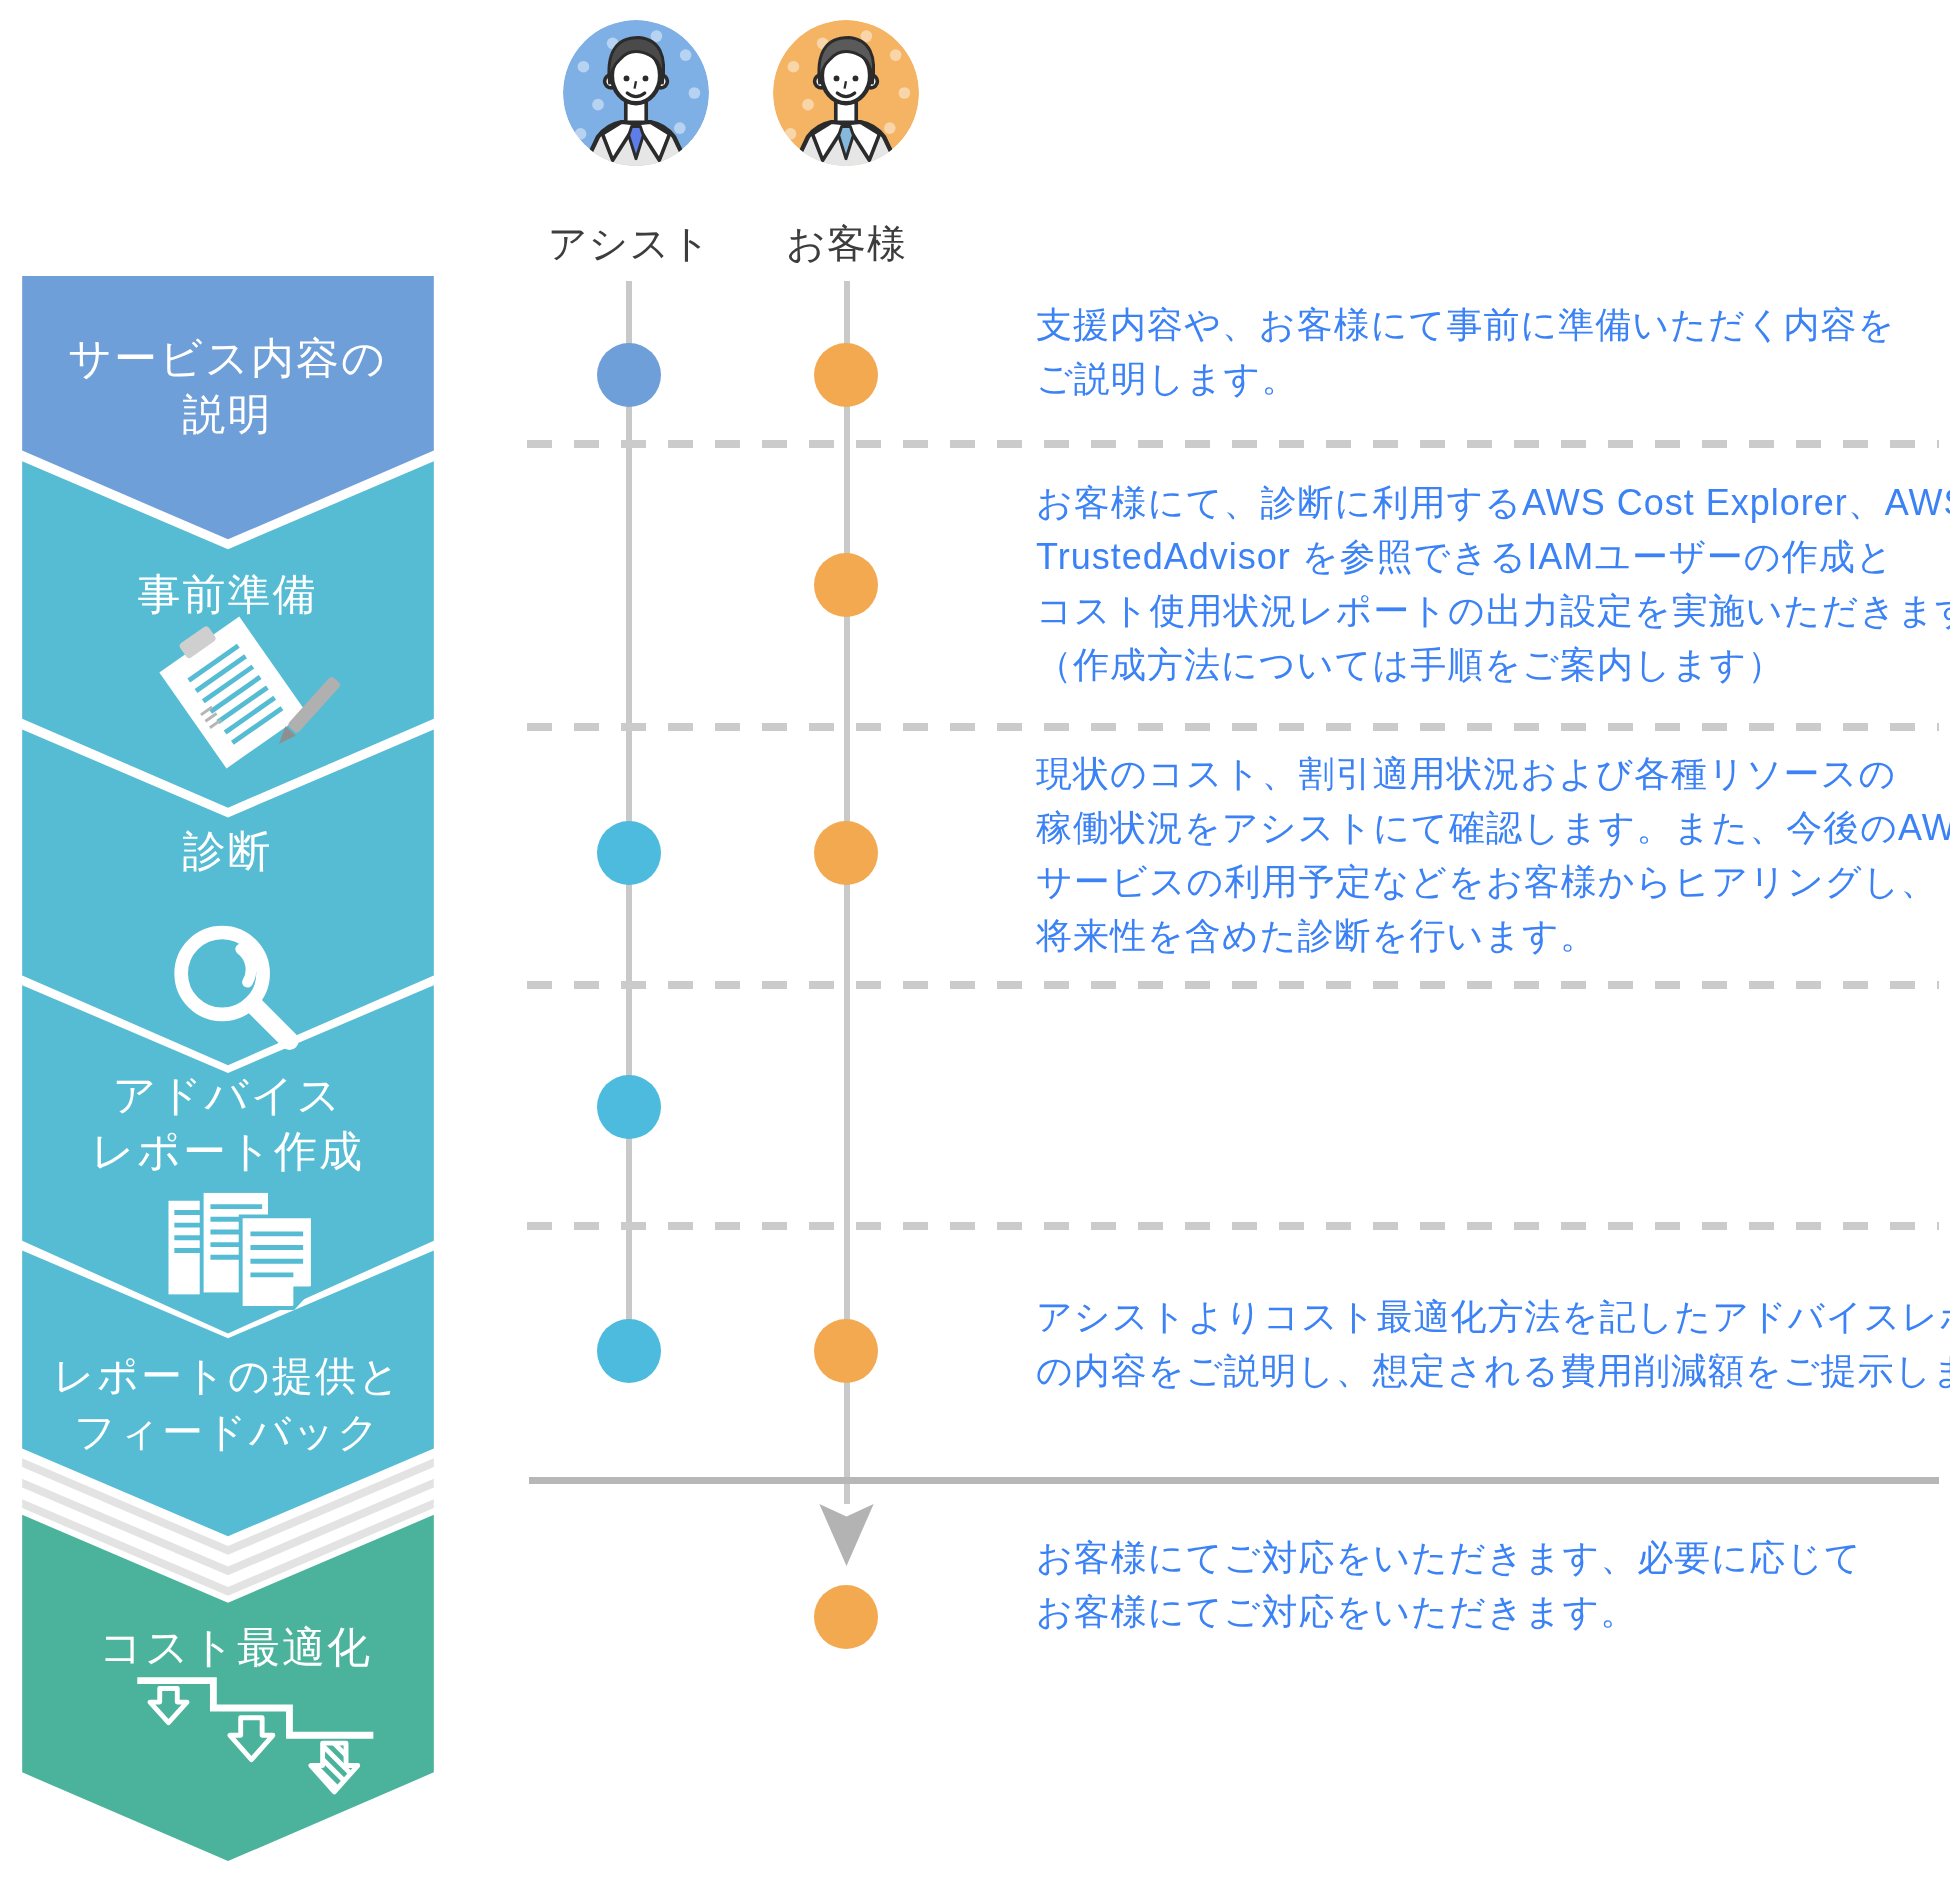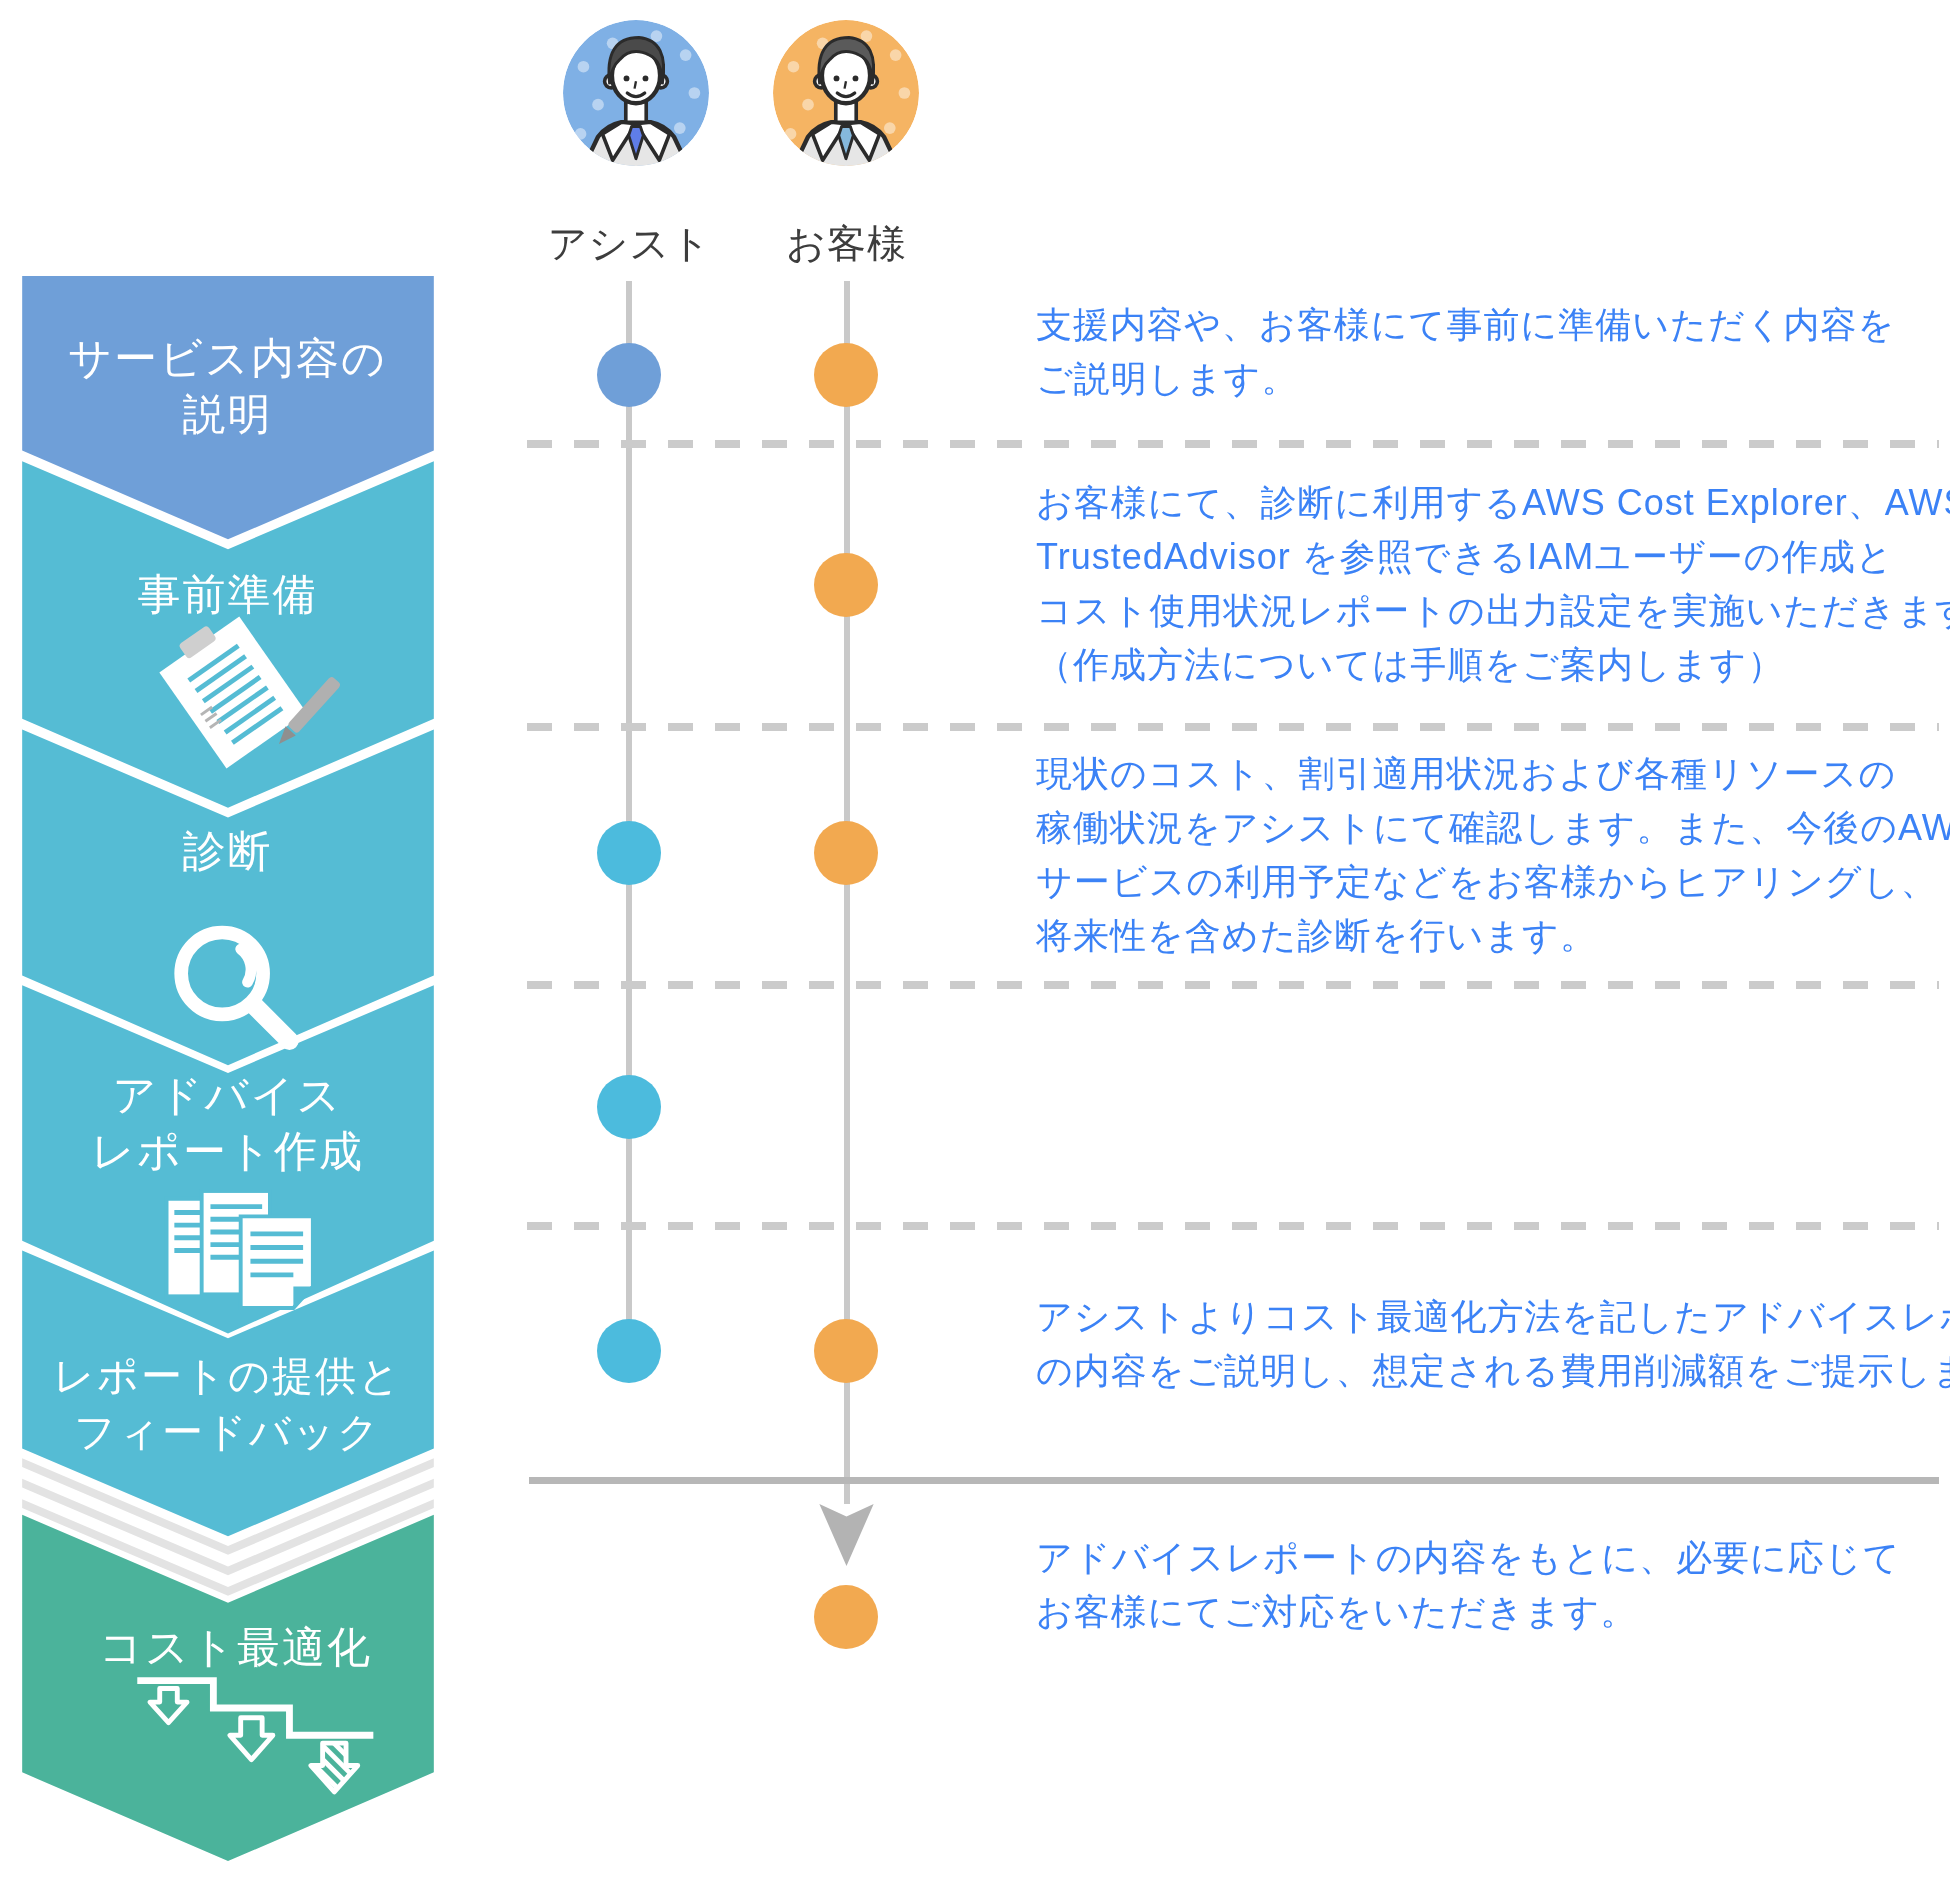--- a/index.html
+++ b/index.html
@@ -279,18 +279,18 @@
     <div>サービスの利用予定などをお客様からヒアリングし、</div>
     <div>将来性を含めた診断を行います。</div>
   </div>
   <div class="desc desc4">
   </div>
   <div class="desc desc5">
     <div>アシストよりコスト最適化方法を記したアドバイスレポート</div>
     <div>の内容をご説明し、想定される費用削減額をご提示します。</div>
   </div>
   <div class="desc desc6">
-    <div>アドバイスレポートの内容をもとに、必要に応じて</div>
+    <div>お客様にてご対応をいただきます、必要に応じて</div>
     <div>お客様にてご対応をいただきます。</div>
   </div>
 
 </div>
 
 
 </body></html>

